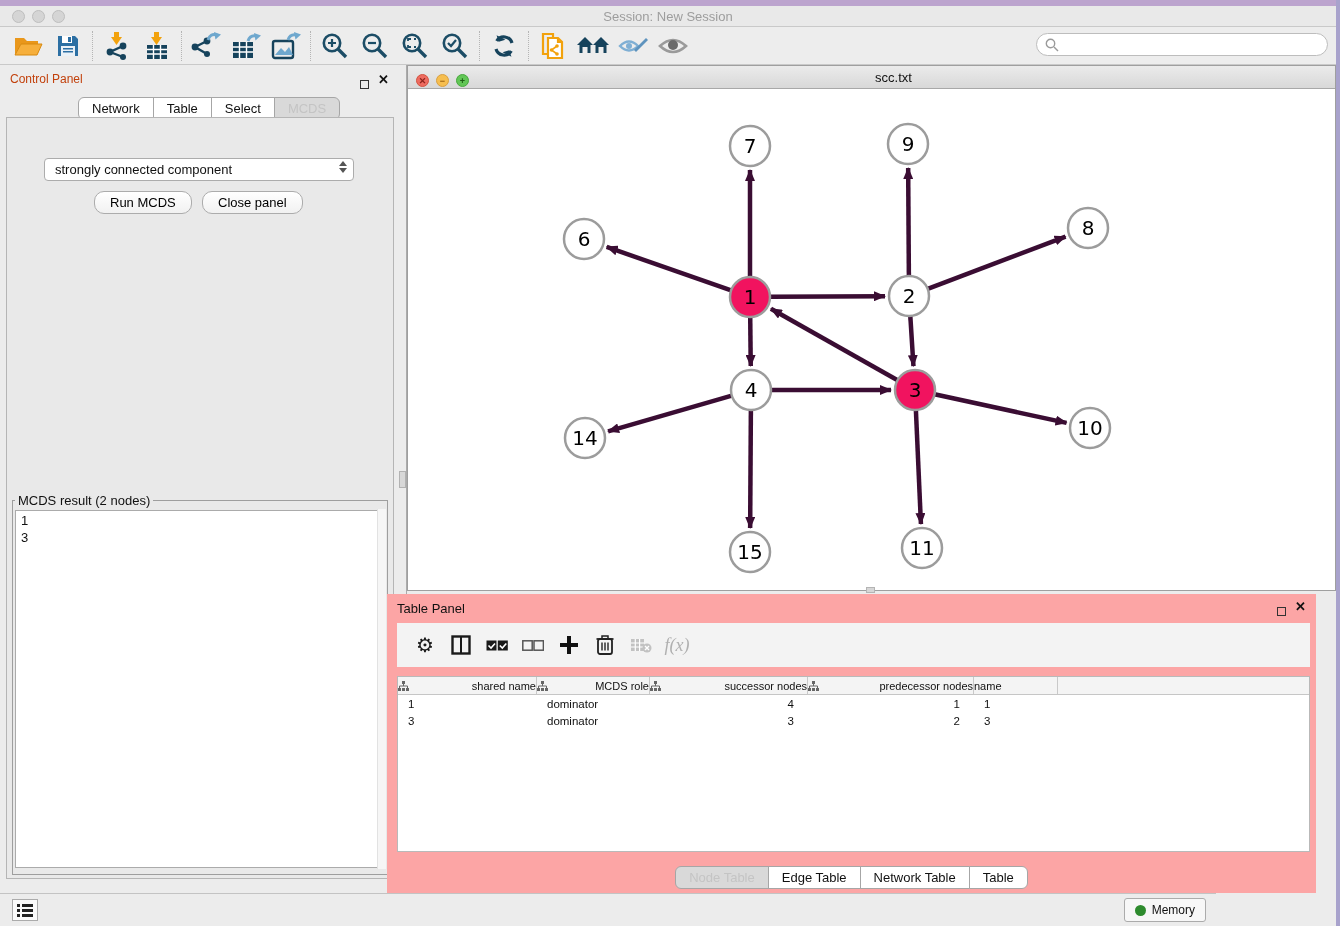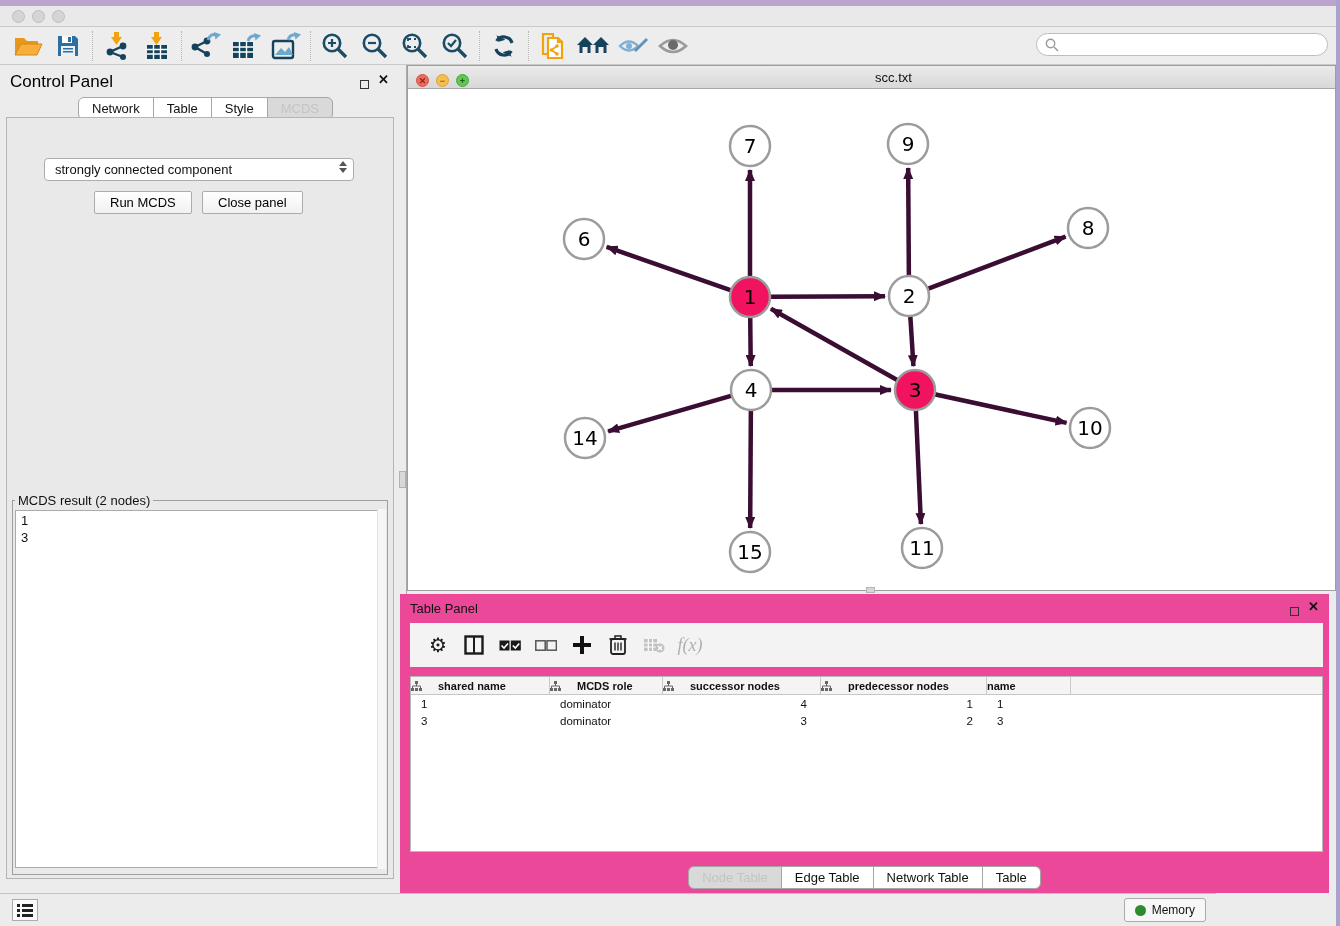--- a/index.html
+++ b/index.html
@@ -23,37 +23,37 @@
 
   
   .toolbar { left:0; top:27px; width:1336px; height:38px; background:#EDEDED; border-bottom:1px solid #C9C9C9;
              display:flex; align-items:center; padding-left:8px; }
   .tb-btn { width:40px; height:32px; display:flex; align-items:center; justify-content:center; }
   .tb-sep { width:1px; height:30px; border-left:1px dotted #B5B5B5; margin:0 4px; }
   .searchbox { position:absolute; right:12px; top:33px; width:292px; height:23px; background:#fff;
                border:1px solid #BDBDBD; border-radius:12px; display:flex; align-items:center; padding-left:8px; }
 
   
-  .cp-title { left:10px; top:72px; font-size:17px; color:#000000; }
+  .cp-title { left:10px; top:72px; font-size:12px; color:#c2410c; }
   .panel-float { width:9px; height:9px; border:1.5px solid #333; display:inline-block; }
   .panel-close { font-size:13px; font-weight:bold; color:#111; line-height:11px; }
   .tabbar { display:flex; }
   .tab { font-size:13px; padding:3px 13px; background:#fff; border:1px solid #A6A6A6; margin-left:-1px; color:#111; white-space:nowrap; }
   .tab:first-child { border-radius:6px 0 0 6px; margin-left:0; }
   .tab:last-child { border-radius:0 6px 6px 0; }
   .tab.selected { background:#D9D9D9; color:#C4C4C4; }
   .cp-tabs { left:78px; top:97px; }
   .cp-box { left:6px; top:117px; width:388px; height:762px; background:#E9E9E9; border:1px solid #B5B5B5; }
   .opt-label { left:0; right:0; top:137px; text-align:center; font-size:13px; }
   .combo { left:44px; top:158px; width:310px; height:23px; background:#fff; border:1px solid #ACACAC; border-radius:4px;
            display:flex; align-items:center; font-size:13px; padding-left:10px; }
   .combo-stepper { position:absolute; right:6px; top:2px; display:flex; flex-direction:column; align-items:center; }
   .tri-up { width:0; height:0; border-left:4px solid transparent; border-right:4px solid transparent; border-bottom:5px solid #555; margin-bottom:2px; }
   .tri-down { width:0; height:0; border-left:4px solid transparent; border-right:4px solid transparent; border-top:5px solid #555; }
-  .btn { font-size:13px; padding:3px 15px; background:linear-gradient(#FFFFFF,#F1F1F1); border:1px solid #ACACAC; border-radius:2px; }
+  .btn { font-size:13px; padding:3px 15px; background:linear-gradient(#FFFFFF,#F1F1F1); border:1px solid #ACACAC; border-radius:10px; }
   .run-btn { left:94px; top:191px; }
   .closep-btn { left:202px; top:191px; }
   .result-fs { left:12px; top:493px; width:376px; height:382px; border:1px solid #9E9E9E; background:#E9E9E9; }
   .result-fs legend { font-size:13px; margin-left:2px; padding:0 3px; }
   .result-text { position:absolute; left:2px; right:2px; top:2px; bottom:2px; background:#fff; border:1px solid #ABABAB;
                  font-size:13px; line-height:17px; padding:1px 5px; }
   .result-scroll { position:absolute; right:1px; top:1px; bottom:1px; width:9px; background:#F6F6F6; border-left:1px solid #E2E2E2; }
 
   
   .splitter { left:400px; top:65px; width:7px; height:828px; background:#ECECEC; border-right:1px solid #ABABAB; }
@@ -65,29 +65,29 @@
   .light { width:13px; height:13px; border-radius:50%; display:inline-block; margin-right:7px; text-align:center;
            font-size:9px; font-weight:bold; line-height:12px; }
   .light.red { background:#EE6B60; border:1px solid #D3523F; color:#8E241C; }
   .light.yellow { background:#F6BE4F; border:1px solid #D9A040; color:#985F10; }
   .light.green { background:#62C656; border:1px solid #47A83C; color:#1D5F14; }
   .net-title { position:absolute; left:0; right:0; top:4px; text-align:center; font-size:13px; color:#111;padding-left:44px; }
   .canvas { position:absolute; left:0; top:23px; width:927px; height:501px; background:#fff; }
   .net-resize { left:866px; top:587px; width:9px; height:6px; background:#D6D6D6; border:1px solid #B4B4B4; }
 
   
-  .tp { left:400px; top:594px; width:929px; height:299px; background:#ec4899; }
+  .tp { left:387px; top:594px; width:929px; height:299px; background:#fca5a5; }
   .tp-title { position:absolute; left:10px; top:7px; font-size:13px; }
   .tp-toolbar { position:absolute; left:10px; top:29px; width:913px; height:44px; background:#F3F3F3;
                 display:flex; align-items:center; padding-left:10px; }
   .tpt-btn { width:36px; height:34px; display:flex; align-items:center; justify-content:center; }
   .fx { font-family:"Liberation Serif", serif; font-style:italic; font-size:18px; color:#B0B0B0;text-align:center; }
   .tbl { position:absolute; left:10px; top:82px; width:913px; height:176px; background:#fff; border:1px solid #B9B9B9; }
   .thead { display:flex; height:18px; background:#F4F4F4; border-bottom:1px solid #C6C6C6; }
-  .th { font-size:11px; display:flex; align-items:center; justify-content:flex-start; gap:16px; border-right:1px solid #C9C9C9; position:relative;font-weight:bold; }
+  .th { font-size:11px; display:flex; align-items:center; justify-content:space-between; gap:5px; border-right:1px solid #C9C9C9; position:relative; }
   .th .thlabel { text-align:center; }
   .trow { display:flex; height:17px; }
   .td { font-size:11.5px; display:flex; align-items:center; padding:0 10px; }
   .c0 { width:139px; } .c1 { width:113px; } .c2 { width:158px; } .c3 { width:166px; } .c4 { width:84px; }
   .cfill { flex:1; border-right:none !important; }
   .td.right { justify-content:flex-end; padding-right:14px; }
   .tp-tabs { position:absolute; left:0; right:0; top:272px; display:flex; justify-content:center; }
 
   
   .statusbar { left:0; top:893px; width:1216px; height:33px; background:#ECECEC; border-top:1px solid #C3C3C3; }
@@ -101,20 +101,21 @@
 </head>
 <body>
 
 <div class="abs frame-top"></div>
 <div class="abs frame-right"></div>
 
 <div class="abs titlebar">
   <span class="tl-wrap">
     <span class="tl-dot"></span><span class="tl-dot"></span><span class="tl-dot"></span>
   </span>
+  <div class="win-title">Session: New Session</div>
 </div>
 
 <div class="abs toolbar">
   <div class="tb-btn">
     <svg width="30" height="24" viewBox="0 0 30 24">
       <path d="M2 21 V4 h9 l3 3 h11 v3 H8 Z" fill="#E9971B"></path>
       <path d="M2 21 L8 10 h21 l-5 11 Z" fill="#F6AF3C" stroke="#D8890E" stroke-width="1"></path>
     </svg>
   </div>
   <div class="tb-btn">
@@ -251,21 +252,21 @@
     <line x1="9" y1="9" x2="13" y2="13" stroke="#9A9A9A" stroke-width="1.4"></line>
   </svg>
 </div>
 
 <div class="abs cp-title">Control Panel</div>
 <div class="abs" style="left:360px; top:75px;"><span class="panel-float"></span></div>
 <div class="abs panel-close" style="left:378px; top:74px;">✕</div>
 <div class="abs tabbar cp-tabs" id="cp-tabs">
     <span class="tab">Network</span>
     <span class="tab">Table</span>
-    <span class="tab">Style</span>
+    <span class="tab">Select</span>
     <span class="tab selected">MCDS</span>
   </div>
 <div class="abs cp-box"></div>
 <div class="abs opt-label">Optimization criterion:</div>
 <div class="abs combo">
   <span>strongly connected component</span>
   <span class="combo-stepper">
       <span class="tri-up"></span>
       <span class="tri-down"></span>
     </span>

